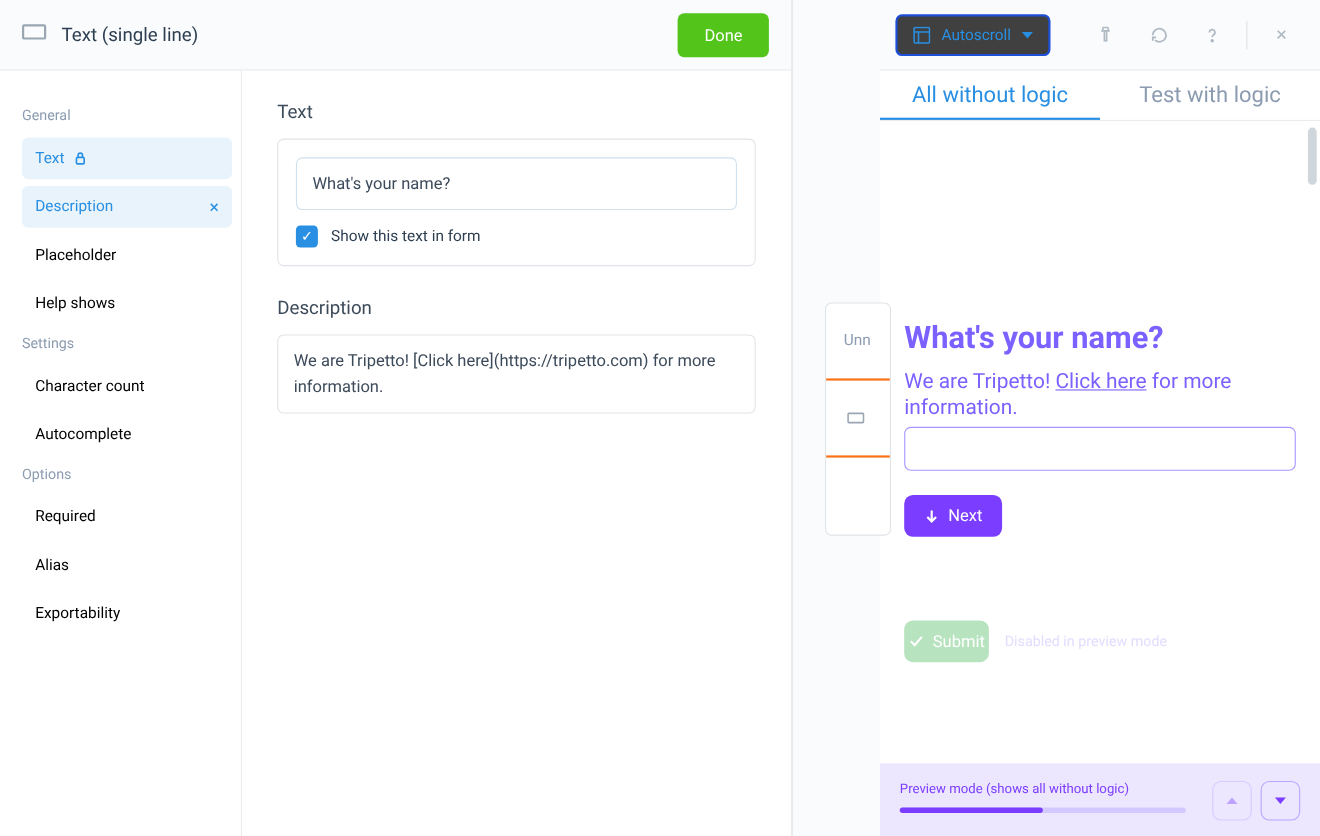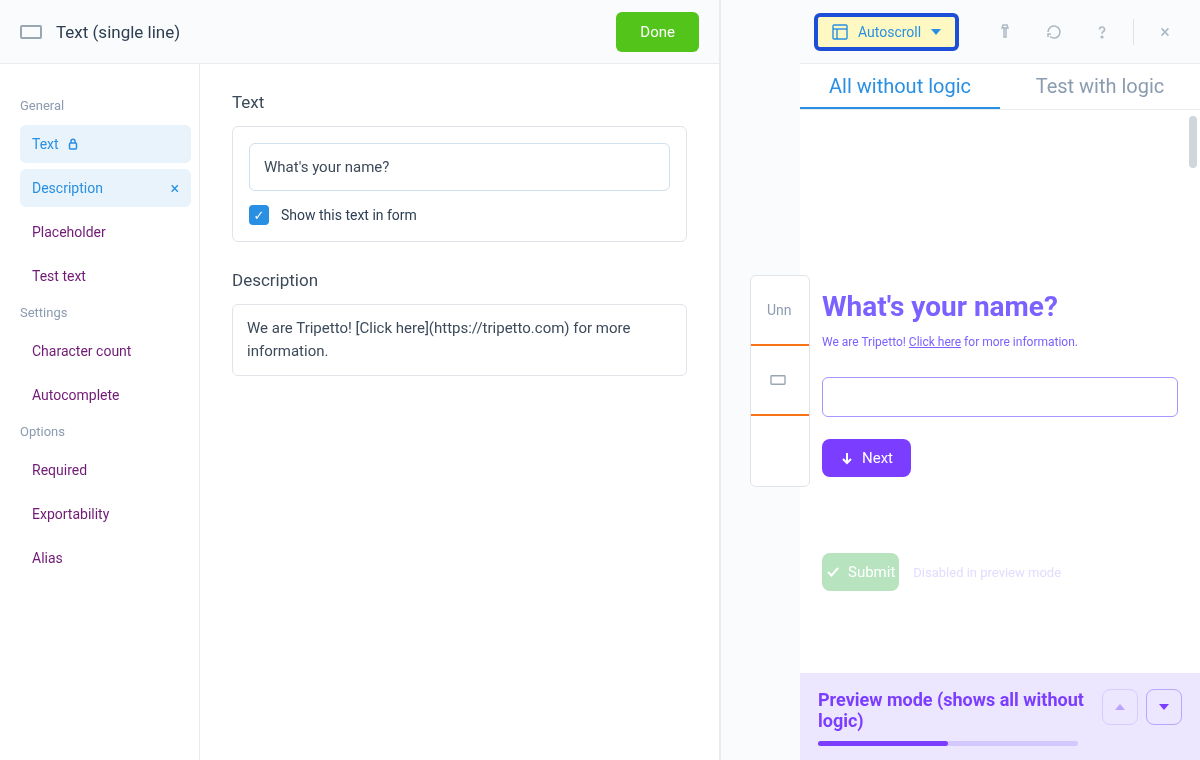--- a/index.html
+++ b/index.html
@@ -1,64 +1,64 @@
 <!DOCTYPE html>
 <html><head>
 <meta charset="utf-8">
 <style>
 *{box-sizing:border-box;margin:0;padding:0;font-family:-apple-system,BlinkMacSystemFont,"Segoe UI",Roboto,sans-serif}
 body{width:1200px;height:760px;overflow:hidden;background:#fff;color:#2c3e50;font-size:14px;display:flex}
 .left-pane{width:720px;display:flex;flex-direction:column;border-right:1px solid #e8ecef}
 .lp-header{height:64px;display:flex;align-items:center;padding:0 20px;border-bottom:1px solid #e8ecef;background:#fafbfc}
-.lp-title{display:flex;align-items:center;gap:14px;flex:1}
+.lp-title{display:flex;align-items:flex-start;gap:14px;flex:1}
 .lp-title-icon{width:22px;height:14px;border:2px solid #9aa6b2;border-radius:2px}
 .lp-title-text{font-size:17px;color:#2c3e50}
 .change-type{height:40px;padding:0 16px;border:1px solid #d0d7de;border-radius:6px;background:#fff;color:#298fe3;font-size:15px;display:flex;align-items:center;gap:10px;cursor:pointer}
 .done{height:40px;padding:0 24px;margin-left:10px;border:none;border-radius:6px;background:#52c41a;color:#fff;font-size:15px;cursor:pointer}
 .lp-body{flex:1;display:flex}
-.sidebar{width:200px;padding:24px 0 0 20px;border-right:1px solid #e8ecef}
+.sidebar{width:220px;padding:24px 0 0 20px;border-right:1px solid #e8ecef}
 .sb-head{font-size:13px;color:#8b9bb0;margin:10px 0 12px}
-.sb-item{display:flex;align-items:center;height:38px;padding:0 12px;margin:0 8px 6px 0;border-radius:6px;color:#701a75;cursor:pointer;gap:8px}
+.sb-item{display:flex;align-items:center;height:38px;padding:0 12px;margin:0 8px 6px 0;border-radius:6px;color:#000000;cursor:pointer;gap:8px}
 .sb-item.active{background:#e9f3fb;color:#298fe3}
 .sb-icon-lock{width:12px;height:12px;display:inline-block}
 .sb-icon-lock svg{display:block}
 .sb-icon-x{font-size:16px;color:#298fe3;margin-left:auto}
 .editor{flex:1;padding:28px 32px}
 .ed-label{font-size:17px;color:#3c4a5a;margin-bottom:14px}
 .ed-card{border:1px solid #e0e4e8;border-radius:6px;padding:16px;margin-bottom:28px}
 .ed-input{width:100%;padding:14px 14px;border:1px solid #cfe0ee;border-radius:6px;font-size:15px;color:#3c4a5a;outline:none}
 .ed-check{display:flex;align-items:center;gap:12px;margin-top:14px}
 .check{width:20px;height:20px;border-radius:4px;background:#298fe3;color:#fff;display:flex;align-items:center;justify-content:center;font-size:13px}
 .ed-textarea{width:100%;padding:12px 14px;border:1px solid #e0e4e8;border-radius:6px;font-size:15px;color:#3c4a5a;line-height:1.5;resize:none;height:72px;outline:none}
 .mid-strip{width:80px;position:relative;background:#fafbfc}
 .mid-strip::before{content:"";position:absolute;left:0;top:0;bottom:0;width:1px;background:#e8ecef}
 .peek-card{position:absolute;left:30px;top:275px;width:60px;border:1px solid #e0e4e8;border-radius:6px;background:#fff;overflow:hidden}
 .peek-row{height:70px;display:flex;align-items:center;padding-left:16px;color:#8b9bb0;border-bottom:2px solid #f97316;font-size:14px;gap:10px}
 .peek-row:last-child{border-bottom:none}
 .right-pane{flex:1;display:flex;flex-direction:column;background:#fff}
 .rp-toolbar{height:64px;display:flex;align-items:center;padding:0 14px;border-bottom:1px solid #e8ecef;background:#fafbfc;gap:6px}
-.autoscroll{height:38px;padding:0 14px;border:4px solid #1d4ed8;border-radius:6px;background:#fef9c3;display:flex;align-items:center;gap:10px;color:#298fe3;cursor:pointer;font-size:14px}
+.autoscroll{height:38px;padding:0 14px;border:2px solid #1d4ed8;border-radius:6px;background:#404040;display:flex;align-items:center;gap:10px;color:#298fe3;cursor:pointer;font-size:14px}
 .tool-icon{width:42px;height:38px;display:flex;align-items:center;justify-content:center;color:#aeb9c4;cursor:pointer;font-size:18px}
 .rp-tabs{height:46px;display:flex;border-bottom:1px solid #e8ecef}
 .rp-tab{flex:1;display:flex;align-items:center;justify-content:center;font-size:20px;color:#8b9bb0;cursor:pointer;border-bottom:2px solid transparent}
 .rp-tab.active{color:#298fe3;border-bottom-color:#298fe3}
 .rp-scroll{flex:1;position:relative;overflow:hidden}
 .rp-content{padding:180px 22px 40px 22px;height:100%}
 .q-title{font-size:28px;font-weight:700;color:#7b61ff;margin-bottom:12px}
-.q-desc{font-size:12px;color:#7b61ff;margin-bottom:28px}
+.q-desc{font-size:19px;color:#7b61ff;margin-bottom:7px}
 .q-desc a{color:#7b61ff;text-decoration:underline}
 .q-input{width:100%;height:40px;border:1px solid #a895ff;border-radius:6px;outline:none;padding:0 12px;margin-bottom:22px}
 .q-next{background:#7b3dff;color:#fff;border:none;border-radius:8px;padding:10px 18px;font-size:15px;display:inline-flex;align-items:center;gap:8px;cursor:pointer}
 .q-submit-row{margin-top:76px;display:flex;align-items:center;gap:14px}
 .q-submit{background:#b7e3bf;color:#fff;border:none;border-radius:8px;padding:10px 4px;font-size:15px;display:inline-flex;align-items:center;gap:8px;cursor:default}
 .q-disabled{color:#e3dcff;font-size:13px}
 .scrollbar-y{position:absolute;right:3px;top:6px;width:8px;height:52px;background:#cfd6dc;border-radius:4px}
 .rp-footer{background:#ece6ff;padding:16px 18px 14px;display:flex;align-items:flex-start;gap:10px}
 .rp-footer-left{flex:1}
-.rp-footer-text{color:#7b3dff;font-size:18px;font-weight:700;margin-bottom:10px}
+.rp-footer-text{color:#7b3dff;font-size:12px;font-weight:400;margin-bottom:10px}
 .rp-progress{height:5px;background:#d4c9ff;border-radius:3px;position:relative;width:260px}
 .rp-progress-fill{height:100%;width:50%;background:#7b3dff;border-radius:3px}
 .rp-pager{display:flex;gap:8px}
 .pager-btn{width:36px;height:36px;border:1px solid #b8a6ff;border-radius:8px;display:flex;align-items:center;justify-content:center;color:#7b3dff;cursor:pointer;background:#ece6ff}
 .pager-btn.disabled{opacity:.4}
 .chev{display:inline-block;width:0;height:0}
 .chev-down{border-left:5px solid transparent;border-right:5px solid transparent;border-top:6px solid currentColor}
 .chev-up{border-left:5px solid transparent;border-right:5px solid transparent;border-bottom:6px solid currentColor}
 .spacer{flex:1}
 .div-v{width:1px;height:26px;background:#e0e4e8;margin:0 4px}
@@ -87,40 +87,40 @@
           </span>
       </div>
       <div class="sb-item active">
         <span>Description</span>
         <span class="sb-icon-x">×</span>
       </div>
       <div class="sb-item">
           <span>Placeholder</span>
         </div>
       <div class="sb-item">
-          <span>Test text</span>
+          <span>Help shows</span>
         </div>
 
       <div class="sb-head">Settings</div>
       <div class="sb-item">
           <span>Character count</span>
         </div>
       <div class="sb-item">
           <span>Autocomplete</span>
         </div>
 
       <div class="sb-head">Options</div>
       <div class="sb-item">
           <span>Required</span>
         </div>
       <div class="sb-item">
+          <span>Alias</span>
+        </div>
+      <div class="sb-item">
           <span>Exportability</span>
-        </div>
-      <div class="sb-item">
-          <span>Alias</span>
         </div>
     </div>
 
     <div class="editor">
       <div class="ed-label">Text</div>
       <div class="ed-card">
         <input class="ed-input" value="What's your name?" style="">
         <div class="ed-check">
           <span class="check">✓</span>
           <span>Show this text in form</span>

